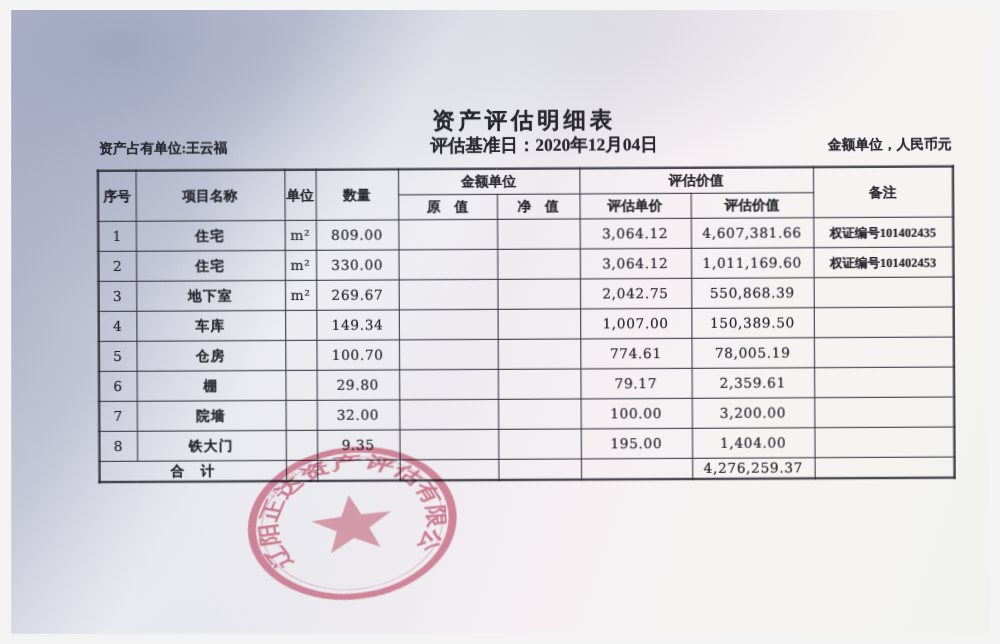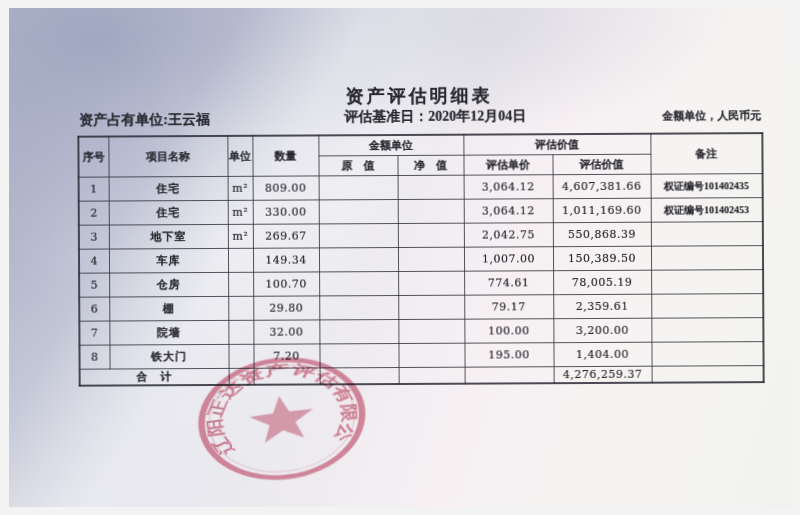--- a/index.html
+++ b/index.html
@@ -20,21 +20,21 @@
       linear-gradient(108deg,#c2c5d5 0%,#d7d9e4 22%,#ebeaef 42%,#f6f0f3 62%,#f6f4f2 80%,#f1f2ed 100%);
   }
   #content{
     position:absolute;left:0;top:0;width:800px;height:515px;
     transform:rotate(-0.3deg);
     color:#26262c;
     filter:blur(0.3px);
   }
   .t{position:absolute;white-space:nowrap;text-shadow:0 0 .6px rgba(40,40,55,.55);}
   #title{left:78px;top:84px;width:684px;text-align:center;font-size:18px;font-weight:bold;letter-spacing:3px;}
-  #meta-left{left:80px;top:110px;font-size:14px;font-weight:bold;}
+  #meta-left{left:80px;top:110px;font-size:11px;font-weight:bold;}
   #meta-center{left:345px;top:108px;font-size:14px;font-weight:bold;}
   #meta-right{left:78px;top:110px;width:684px;text-align:right;font-size:11px;font-weight:bold;}
 
   table#appraisal{
     position:absolute;left:78px;top:134px;width:684px;
     border-collapse:collapse;table-layout:fixed;
     font-size:11px;
   }
   #appraisal th,#appraisal td{
     border:1px solid rgba(48,48,58,.82);
@@ -176,21 +176,21 @@
             <td class="num"></td>
             <td class="num"></td>
             <td class="num">100.00</td>
             <td class="num">3,200.00</td>
             <td class="remark"></td>
           </tr>
           <tr>
             <td class="num">8</td>
             <td class="item">铁大门</td>
             <td class="num"></td>
-            <td class="num">7.20</td>
+            <td class="num">9.35</td>
             <td class="num"></td>
             <td class="num"></td>
             <td class="num">195.00</td>
             <td class="num">1,404.00</td>
             <td class="remark"></td>
           </tr>
         </tbody>
       <tfoot>
         <tr>
           <td colspan="2" class="item">合　计</td>

